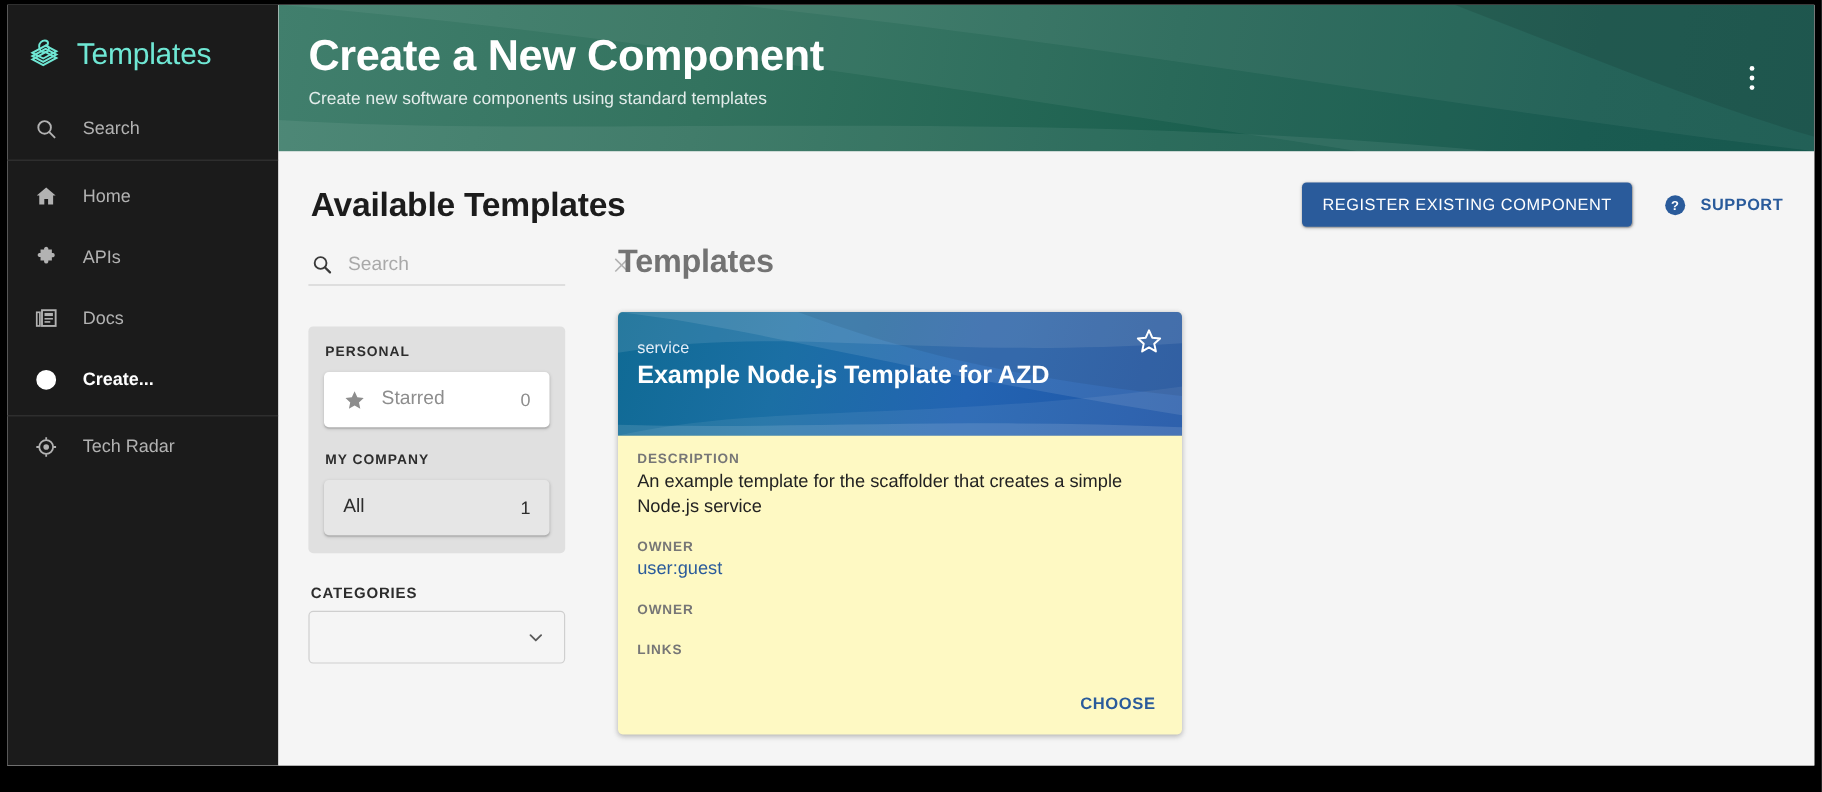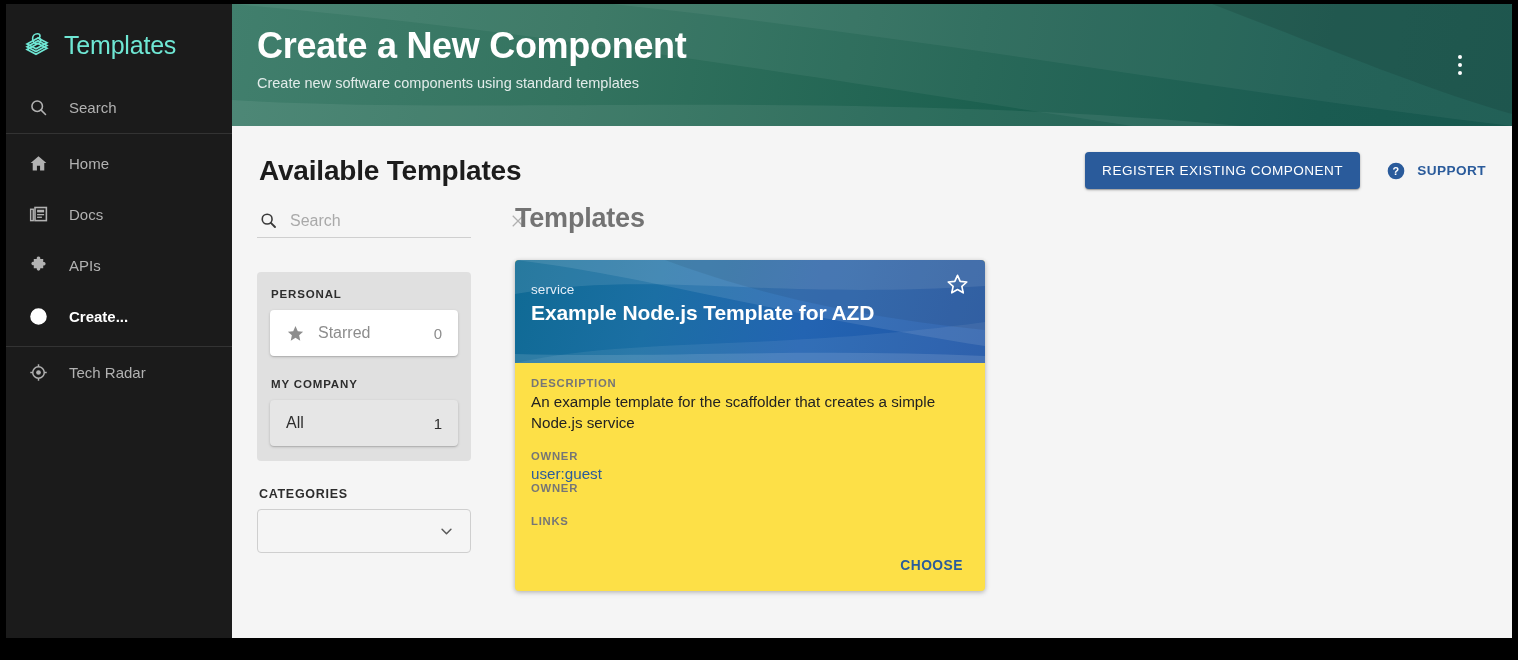--- a/index.html
+++ b/index.html
@@ -230,21 +230,21 @@
   .results-title {
     font-size: 27px;
     font-weight: bold;
     color: #737373;
     letter-spacing: -0.2px;
     margin: -6px 0 26px 0;
   }
 
   .tmpl-card {
     width: 470px;
-    background: #fde047;
+    background: #fef9c3;
     border-radius: 4px;
     overflow: hidden;
     box-shadow: 0 1px 4px rgba(0,0,0,0.20), 0 2px 6px rgba(0,0,0,0.10);
   }
   .tmpl-head {
     position: relative;
     height: 103px;
     overflow: hidden;
     background: linear-gradient(108deg, #0f6a94 0%, #1b6fa4 30%, #2364b2 62%, #1f55a6 100%);
   }
@@ -280,21 +280,21 @@
   .meta-value {
     font-size: 15.2px;
     color: #222222;
     line-height: 1.38;
     margin-bottom: 16px;
     max-width: 410px;
   }
   .meta-link {
     font-size: 15.2px;
     color: #2a5b9b;
-    margin-bottom: 0;
+    margin-bottom: 21px;
     cursor: pointer;
   }
   .meta-empty { height: 18px; }
   .tmpl-actions {
     display: flex;
     justify-content: flex-end;
     padding: 4px 14px 12px 0;
   }
   .btn-text {
     background: transparent;
@@ -341,34 +341,34 @@
 
       <div class="nav-item">
         <svg class="ico" viewBox="0 0 24 24">
           <path d="M12 3.6 L21 11.4 L18.6 11.4 L18.6 20 L13.8 20 L13.8 14.6 L10.2 14.6 L10.2 20 L5.4 20 L5.4 11.4 L3 11.4 Z" fill="#b2b2b2"></path>
         </svg>
         <span>Home</span>
       </div>
 
       <div class="nav-item">
         <svg class="ico" viewBox="0 0 24 24">
+          <path d="M10 3.2a2.1 2.1 0 0 1 4 0v1.3h3.4v3.4h1.3a2.1 2.1 0 0 1 0 4h-1.3V15H14v1.4a2.1 2.1 0 0 1-4 0V15H6.6v-3.3H5.3a2.1 2.1 0 0 1 0-4h1.3V4.5H10Z" fill="#b2b2b2"></path>
+        </svg>
+        <span>APIs</span>
+      </div>
+
+      <div class="nav-item">
+        <svg class="ico" viewBox="0 0 24 24">
           <rect x="3" y="6" width="3" height="13" fill="none" stroke="#b2b2b2" stroke-width="1.6"></rect>
           <rect x="8" y="4" width="13" height="15" fill="none" stroke="#b2b2b2" stroke-width="1.8"></rect>
           <rect x="10.4" y="6.6" width="8" height="3" fill="#b2b2b2"></rect>
           <rect x="10.4" y="11.4" width="8" height="1.5" fill="#b2b2b2"></rect>
           <rect x="10.4" y="14.4" width="5.5" height="1.5" fill="#b2b2b2"></rect>
         </svg>
         <span>Docs</span>
-      </div>
-
-      <div class="nav-item">
-        <svg class="ico" viewBox="0 0 24 24">
-          <path d="M10 3.2a2.1 2.1 0 0 1 4 0v1.3h3.4v3.4h1.3a2.1 2.1 0 0 1 0 4h-1.3V15H14v1.4a2.1 2.1 0 0 1-4 0V15H6.6v-3.3H5.3a2.1 2.1 0 0 1 0-4h1.3V4.5H10Z" fill="#b2b2b2"></path>
-        </svg>
-        <span>APIs</span>
       </div>
 
       <div class="nav-item active">
         <svg class="ico" viewBox="0 0 24 24">
           <circle cx="12" cy="12" r="8.6" fill="none" stroke="#ffffff" stroke-width="1.7"></circle>
           <line x1="12" y1="7.4" x2="12" y2="16.6" stroke="#ffffff" stroke-width="1.7"></line>
           <line x1="7.4" y1="12" x2="16.6" y2="12" stroke="#ffffff" stroke-width="1.7"></line>
         </svg>
         <span>Create...</span>
       </div>

